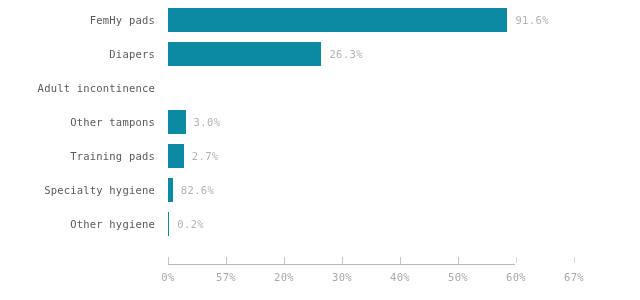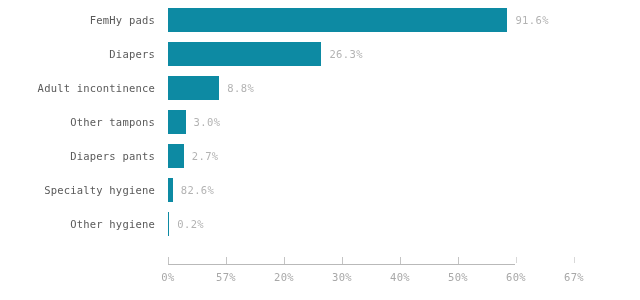--- a/index.html
+++ b/index.html
@@ -116,36 +116,32 @@
     <div class="bar-row" style="top:42px;">
       <div class="cat-label" style="color: rgb(90, 90, 90);">Diapers</div>
       <div class="bar-track">
         <div class="bar" style="width: 153.4px; background: rgb(13, 138, 163);"></div>
         <div class="bar-value" style="left: 161.4px; color: rgb(179, 179, 179);">26.3%</div>
       </div>
     </div>
 
     <div class="bar-row" style="top:76px;">
       <div class="cat-label" style="color: rgb(90, 90, 90);">Adult incontinence</div>
-      <div class="bar-track">
-        <div class="bar" style="width: 51.3px; background: rgb(13, 138, 163);"></div>
-        <div class="bar-value" style="left: 59.3px; color: rgb(179, 179, 179);">8.8%</div>
-      </div>
     </div>
 
     <div class="bar-row" style="top:110px;">
       <div class="cat-label" style="color: rgb(90, 90, 90);">Other tampons</div>
       <div class="bar-track">
         <div class="bar" style="width: 17.5px; background: rgb(13, 138, 163);"></div>
         <div class="bar-value" style="left: 25.5px; color: rgb(179, 179, 179);">3.0%</div>
       </div>
     </div>
 
     <div class="bar-row" style="top:144px;">
-      <div class="cat-label" style="color: rgb(90, 90, 90);">Diapers pants</div>
+      <div class="cat-label" style="color: rgb(90, 90, 90);">Training pads</div>
       <div class="bar-track">
         <div class="bar" style="width: 15.7px; background: rgb(13, 138, 163);"></div>
         <div class="bar-value" style="left: 23.7px; color: rgb(179, 179, 179);">2.7%</div>
       </div>
     </div>
 
     <div class="bar-row" style="top:178px;">
       <div class="cat-label" style="color: rgb(90, 90, 90);">Specialty hygiene</div>
       <div class="bar-track">
         <div class="bar" style="width: 4.7px; background: rgb(13, 138, 163);"></div>

